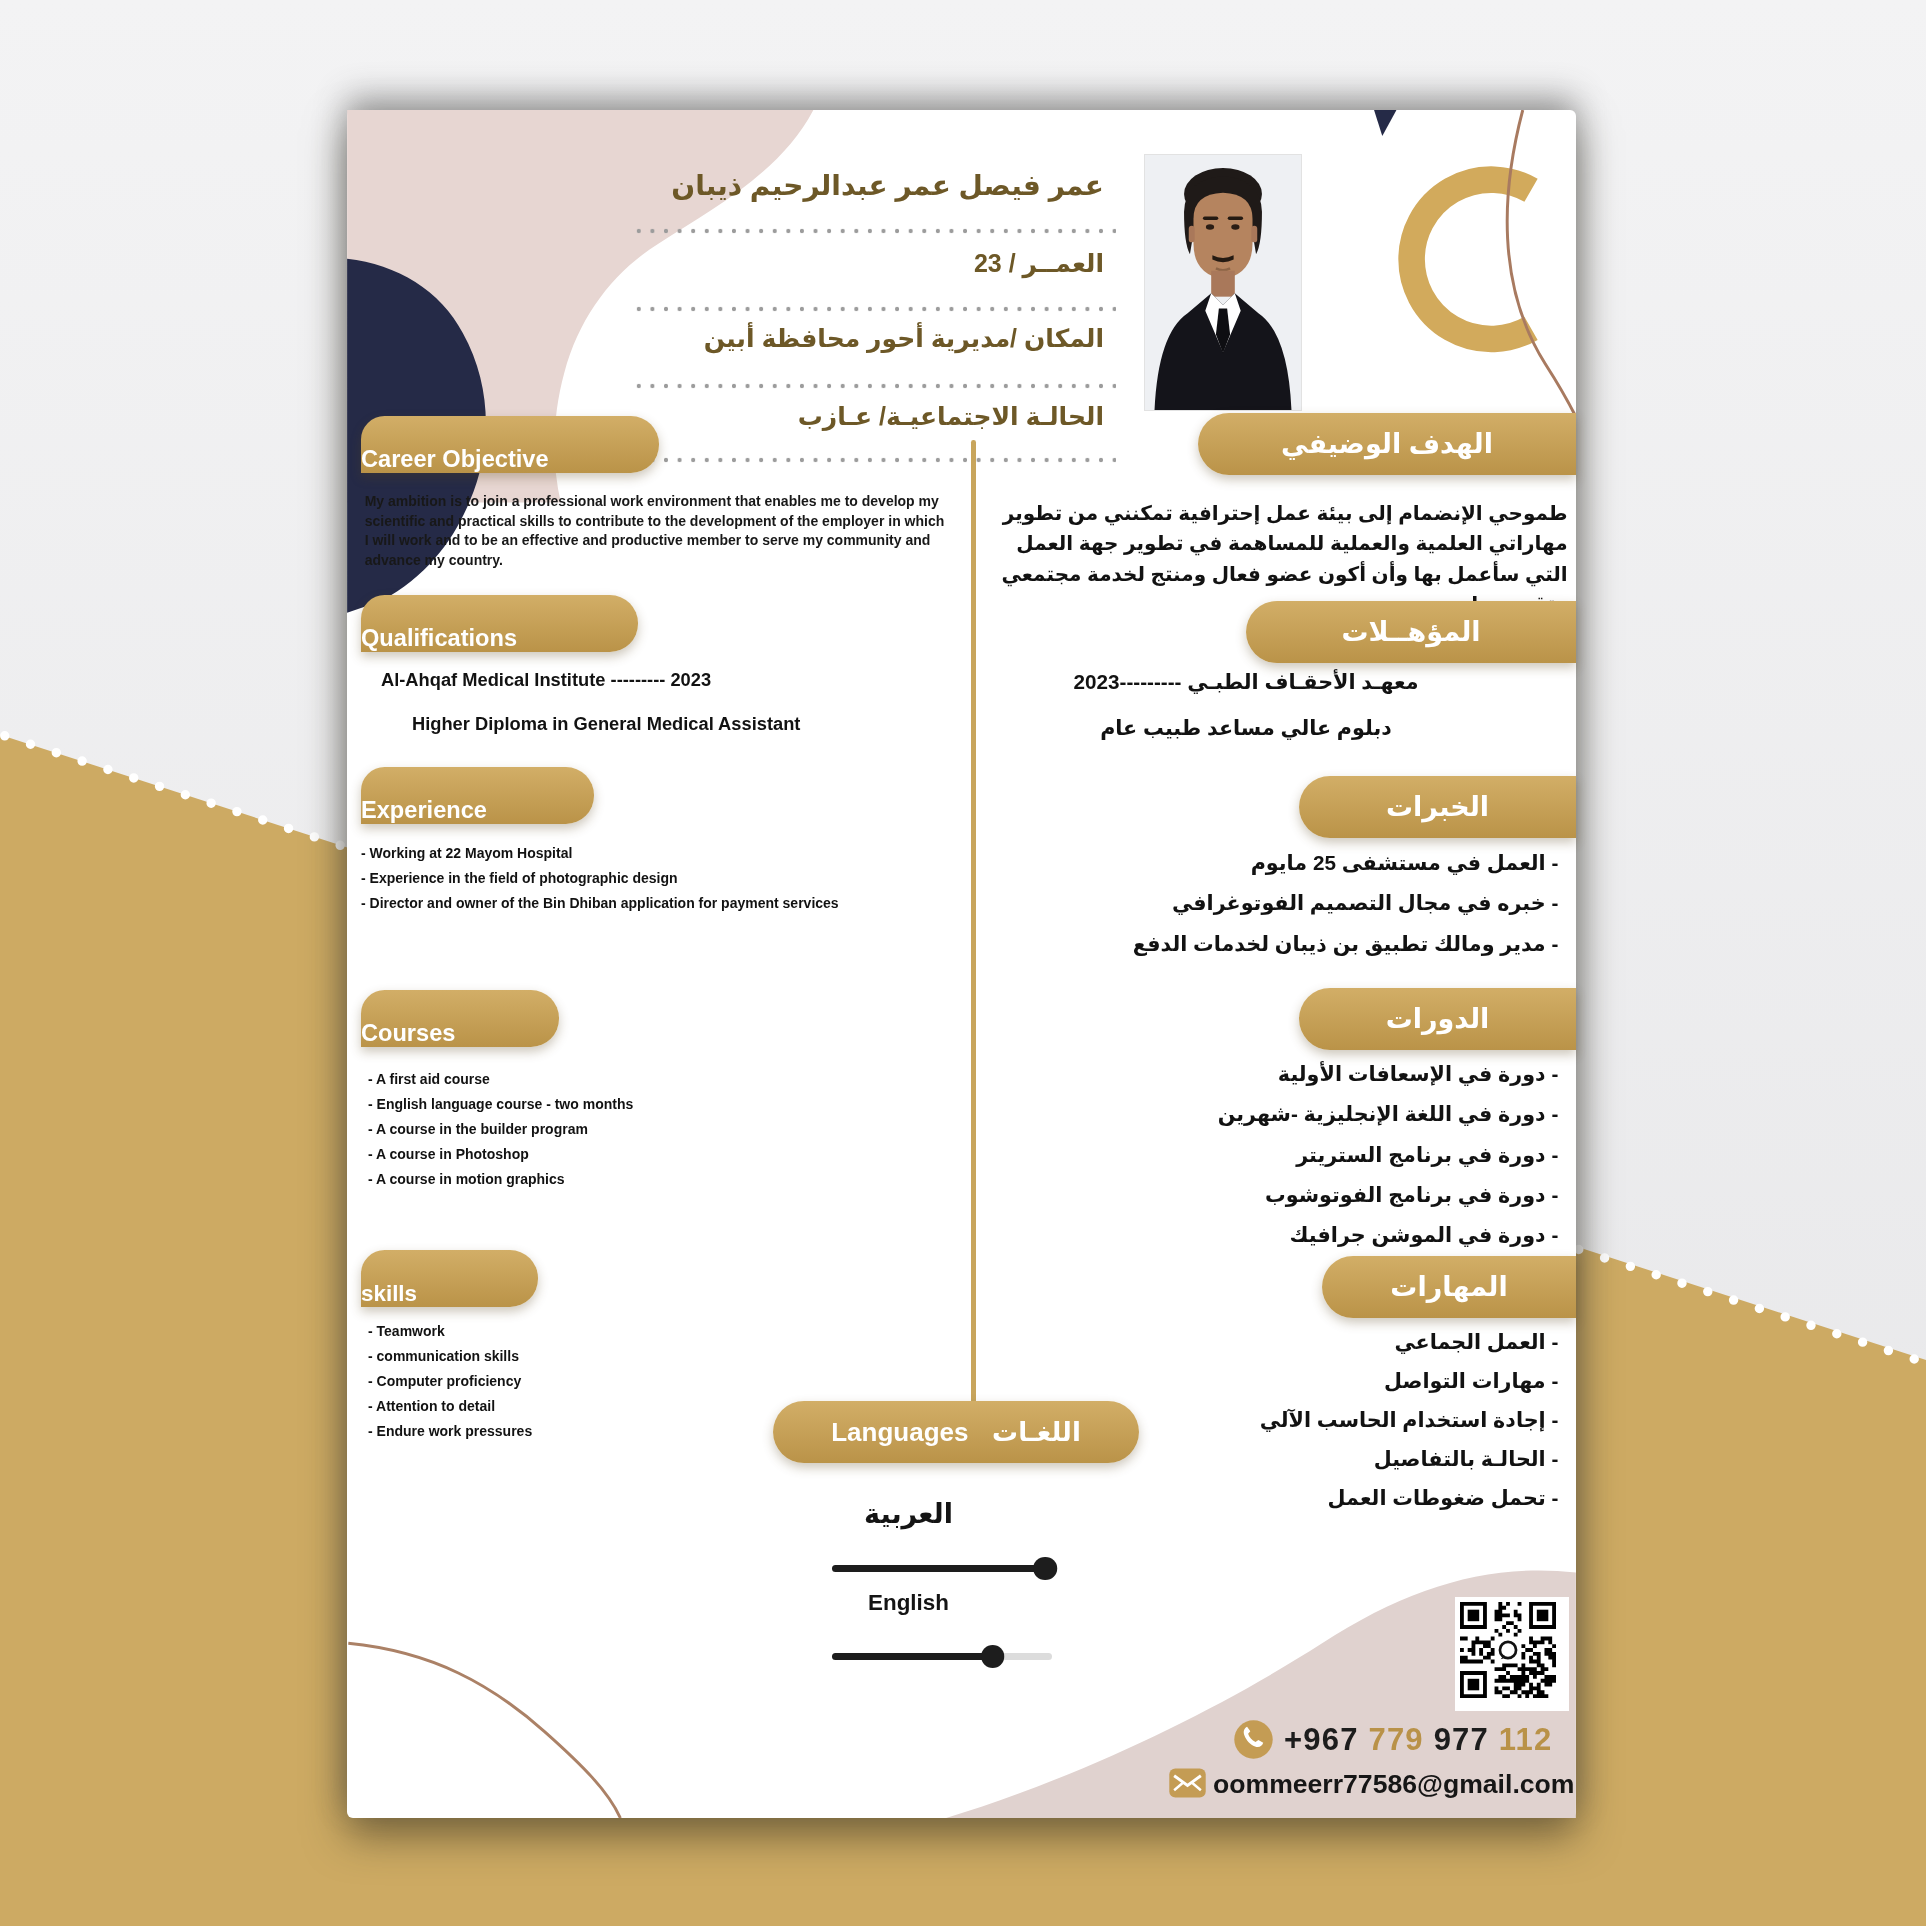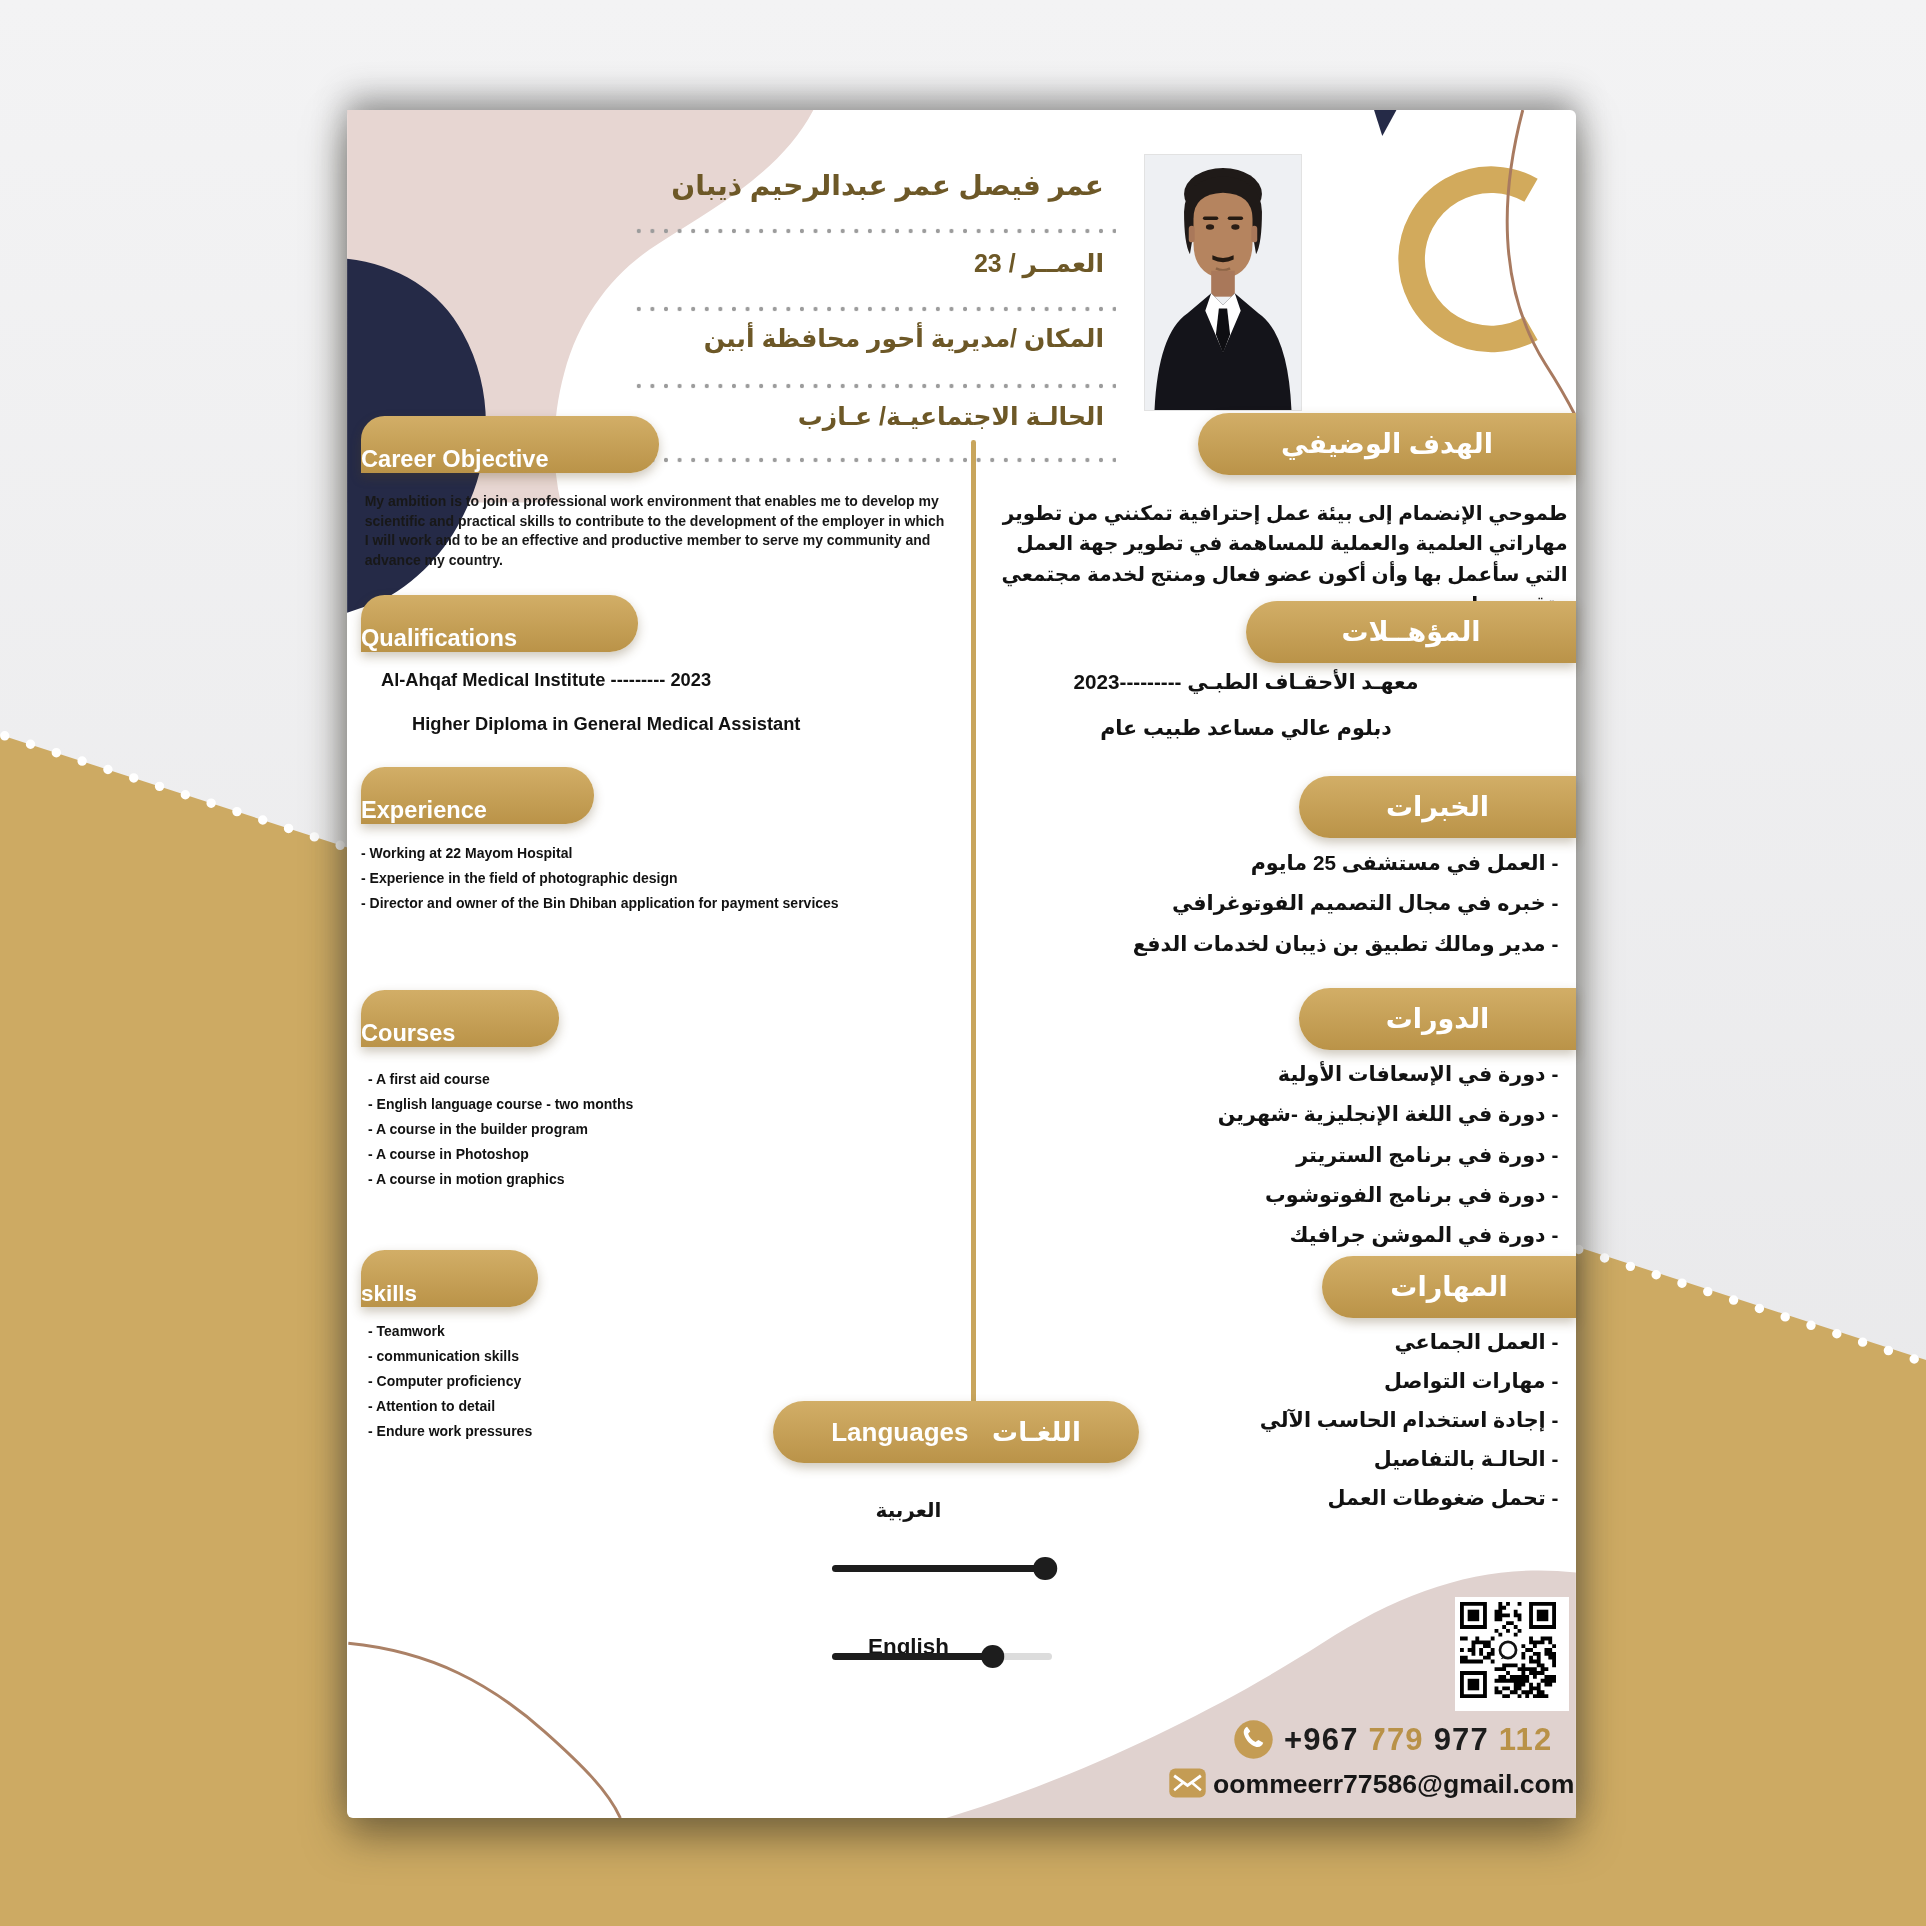--- a/index.html
+++ b/index.html
@@ -195,27 +195,27 @@
       <div>- إجادة استخدام الحاسب الآلي</div>
       <div>- الحالـة بالتفاصيل</div>
       <div>- تحمل ضغوطات العمل</div>
     </div>
 
     <div class="abs badge badge-c" style="left:426px;top:1291px;width:366px;">
       <span>Languages</span>
       <span>اللغـات</span>
     </div>
 
-    <div class="abs lang-label" style="left:426px;top:1388px;width:271px;font-size:20px;">العربية</div>
+    <div class="abs lang-label" style="left:426px;top:1388px;width:271px;font-size:27px;">العربية</div>
     <div class="abs slider-track" style="left:485px;top:1455px;width:220px;">
       <div class="slider-fill" style="width: 97%;"></div>
       <div class="slider-thumb" style="left: 97%;"></div>
     </div>
 
-    <div class="abs lang-label" style="left:426px;top:1480px;width:271px;font-size:22.4px;margin-top:44px;">English</div>
+    <div class="abs lang-label" style="left:426px;top:1480px;width:271px;font-size:22.4px;">English</div>
     <div class="abs slider-track" style="left:485px;top:1543px;width:220px;">
       <div class="slider-fill" style="width: 73%;"></div>
       <div class="slider-thumb" style="left: 73%;"></div>
     </div>
 
     <div class="abs qr-box">
       <svg width="96" height="96" viewBox="0 0 25 25" aria-hidden="true">
         <rect width="25" height="25" fill="#ffffff"></rect>
         <path d="M0,0h7v7h-7z M1,1v5h5v-5z M18,0h7v7h-7z M19,1v5h5v-5z M0,18h7v7h-7z M1,19v5h5v-5z" fill="#000" fill-rule="evenodd"></path>
         <rect x="2" y="2" width="3" height="3" fill="#000"></rect>

